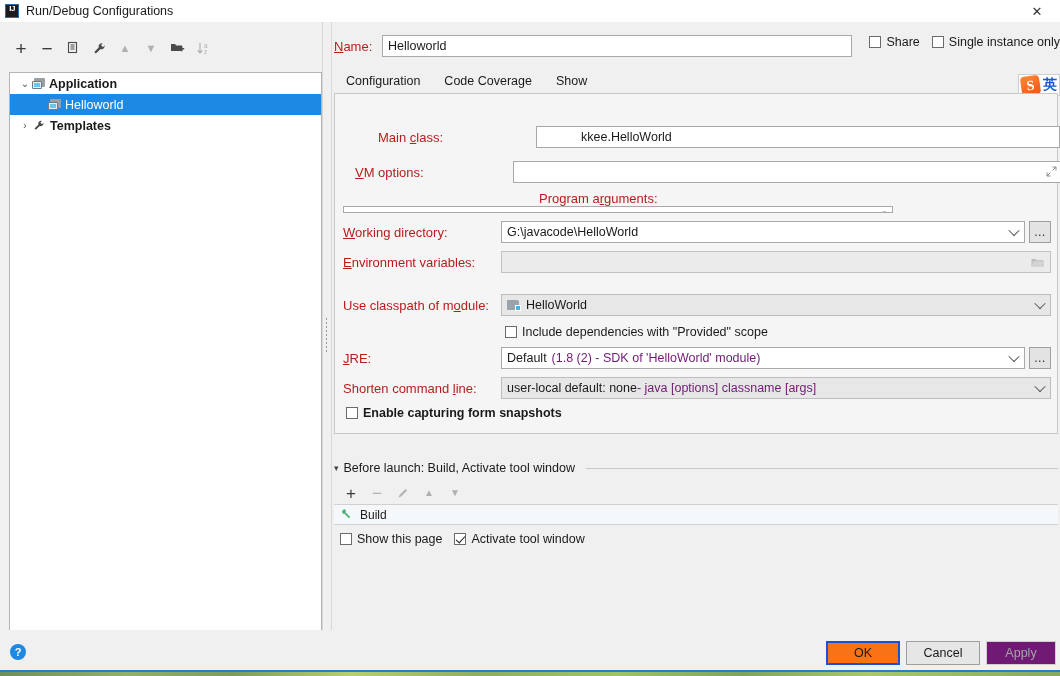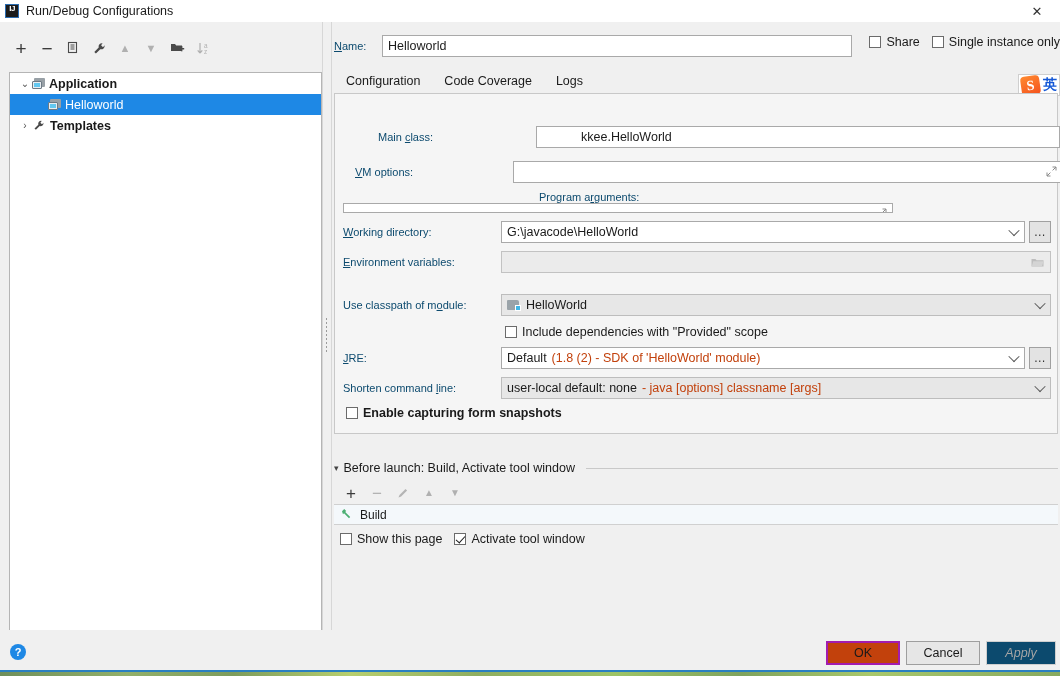--- a/index.html
+++ b/index.html
@@ -151,21 +151,21 @@
   }
   .tabs-line { position: absolute; left: 2px; top: 71px; width: 724px; height: 1px; background: #c8c8c8; }
 
   
   .config-card {
     position: absolute; left: 2px; top: 72px; width: 724px; height: 340px;
     border: 1px solid #c8c8c8; border-top: none; background: #f5f5f5;
   }
 
   .frow { position: absolute; display: flex; align-items: center; height: 22px; }
-  .flabel { font-size: 11px; color: #0c4a6e; white-space: nowrap; }
+  .flabel { font-size: 13px; color: #b91c1c; white-space: nowrap; }
 
   .tfield {
     height: 22px; background: #ffffff; border: 1px solid #a9a9a9;
     font-size: 12.5px; color: #1a1a1a; padding: 0 5px;
     display: flex; align-items: center; position: relative; overflow: hidden;
   }
   .tfield.disabled { background: #ebebeb; border-color: #c2c2c2; color: #9a9a9a; }
 
   .btn-ellipsis {
     width: 22px; height: 22px; border: 1px solid #a0a0a0; background: #e3e3e3;
@@ -184,21 +184,21 @@
     height: 22px; background: #ffffff; border: 1px solid #a9a9a9;
     display: flex; align-items: center; padding: 0 4px 0 5px;
     font-size: 12.5px; position: relative;
   }
   .combo.grey { background: #e7e7e7; border-color: #bdbdbd; }
   .chev {
     position: absolute; right: 6px; top: 6px; width: 8px; height: 8px;
     border-right: 1.4px solid #5a5a5a; border-bottom: 1.4px solid #5a5a5a;
     transform: rotate(45deg) translate(-1px,-1px);
   }
-  .sub { color: #c2410c; }
+  .sub { color: #701a75; }
 
   .icon-module {
     width: 14px; height: 12px; position: relative; flex: none; margin-right: 5px;
   }
   .icon-module .m-body {
     position: absolute; left: 0; top: 1px; width: 12px; height: 10px;
     background: #9aa3a9; border-radius: 1px 2px 1px 1px;
   }
   .icon-module .m-chip {
     position: absolute; left: 8px; top: 6px; width: 6px; height: 6px;
@@ -223,22 +223,22 @@
   .bottom-bar { position: absolute; left: 0; top: 630px; width: 1060px; height: 40px; background: #f0f0f0; }
   .help-btn {
     position: absolute; left: 10px; top: 14px; width: 16px; height: 16px; border-radius: 50%;
     background: #1e88e5; color: #ffffff; font-size: 11px; font-weight: bold;
     display: flex; align-items: center; justify-content: center;
   }
   .dlg-btn {
     position: absolute; height: 24px; background: #e6e6e6; border: 1px solid #9e9e9e;
     font-size: 12.5px; color: #1a1a1a; display: flex; align-items: center; justify-content: center;
   }
-  .dlg-btn.default { border: 2px solid #a21caf; background: #c2410c; }
-  .dlg-btn.disabled { color: #a5a5a5; background: #0c4a6e; border-color: #cfcfcf; font-style: italic; }
+  .dlg-btn.default { border: 2px solid #1d4ed8; background: #f97316; }
+  .dlg-btn.disabled { color: #a5a5a5; background: #701a75; border-color: #cfcfcf; }
 
   .desktop-sliver {
     position: absolute; left: 0; top: 670px; width: 1060px; height: 6px;
     background: linear-gradient(90deg,#6f8f5a 0%, #93b06a 12%, #7d9c5c 22%, #b8cf6e 33%,
                 #8fae60 45%, #9ec466 58%, #7fa35d 70%, #a9c86b 82%, #87a95f 100%);
     border-top: 2px solid #2a7fc1;
   }
 </style>
 </head>
 <body>
@@ -344,21 +344,21 @@
     </div>
 
     <div class="sogou">
       <span class="s-logo">S</span>
       <span class="s-txt">英</span>
     </div>
 
     <div class="tabs">
       <div class="tab active">Configuration</div>
       <div class="tab">Code Coverage</div>
-      <div class="tab">Logs</div>
+      <div class="tab">Show</div>
     </div>
     <div class="tabs-line"></div>
 
     <div class="config-card">
 
       <div class="frow" style="left:8px; top:32px;margin-left:35px;">
         <span class="flabel" style="width:158px;">Main <span class="u">c</span>lass:</span>
         <span class="tfield" style="width:524px;padding-left:44px;">
           <span>kkee.HelloWorld</span>
         </span>
@@ -437,21 +437,21 @@
           <span class="sub" style="margin-left:5px;">(1.8 (2) - SDK of 'HelloWorld' module)</span>
           <span class="chev"></span>
         </span>
         <span class="btn-ellipsis" style="margin-left:4px;">…</span>
       </div>
 
       <div class="frow" style="left:8px; top:283px;">
         <span class="flabel" style="width:158px;">Shorten command <span class="u">l</span>ine:</span>
         <span class="combo grey" style="width:550px;">
           <span>user-local default: none</span>
-          <span class="sub" style="margin-left:5px;">- java [options] classname [args]</span>
+          <span class="sub" style="">- java [options] classname [args]</span>
           <span class="chev"></span>
         </span>
       </div>
 
       <label class="cb-wrap" style="position:absolute; left:11px; top:312px;font-weight:bold;">
         <span class="cb"></span>
         <span>Enable capturing form snapshots</span>
       </label>
 
     </div>

